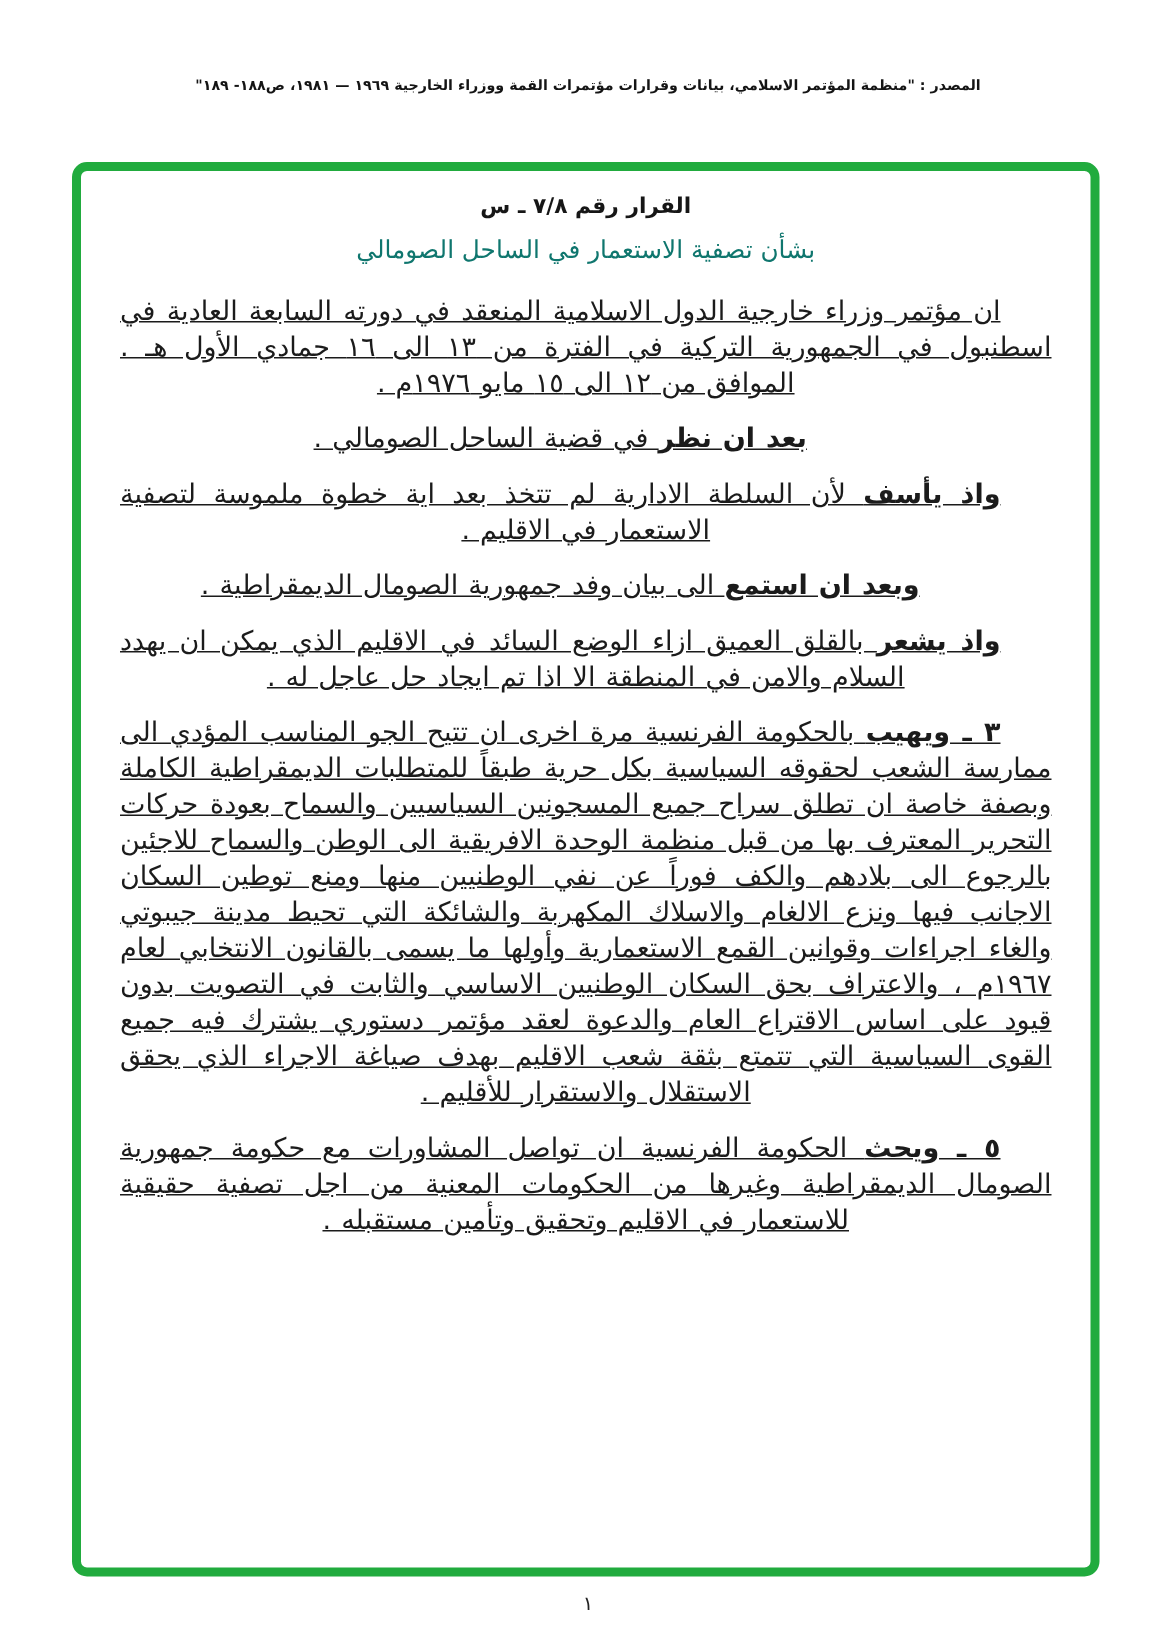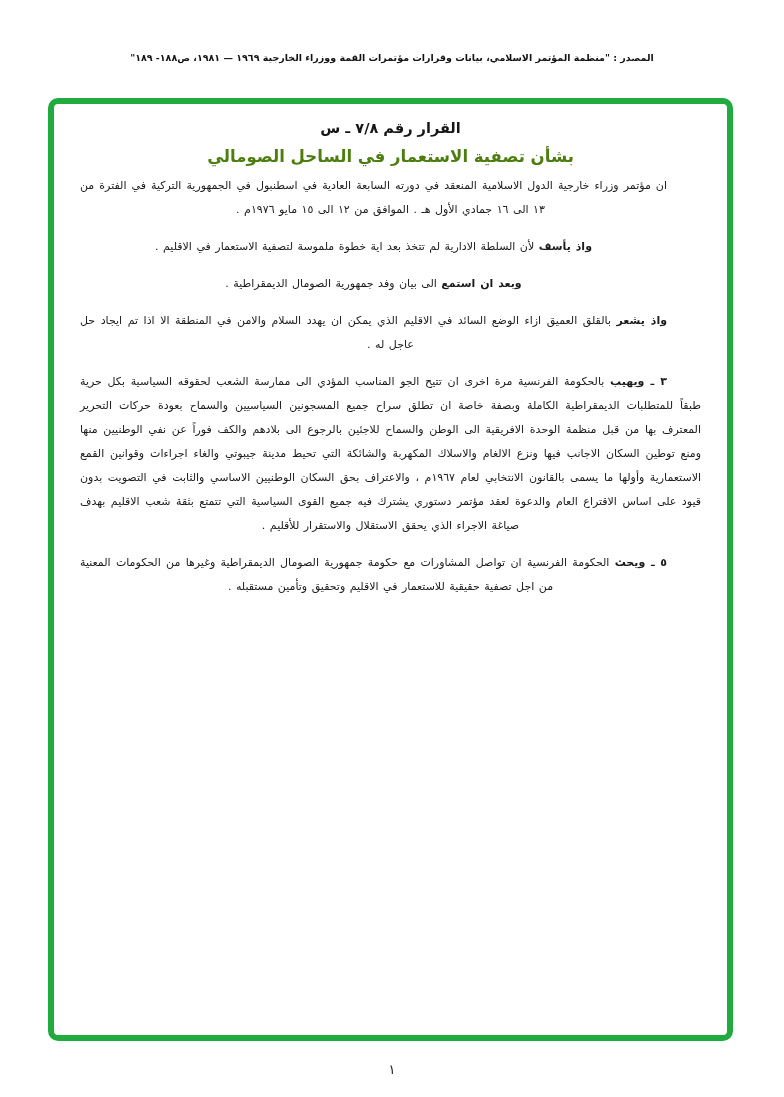--- a/index.html
+++ b/index.html
@@ -29,53 +29,54 @@
     font-weight: bold;
     color: #141414;
     height: 14px;
     line-height: 15px;
     overflow: hidden;
     white-space: nowrap;
   }
   .green-box {
     position: absolute;
     left: 48px;
-    top: 98px;
+    top: 108px;
     width: 685px;
     height: 943px;
     border: 6px solid #21ab3e;
     border-radius: 10px;
     background: #ffffff;
     direction: rtl;
     padding: 16px 26px 14px 26px;
     overflow: hidden;
   }
   .title1 {
     text-align: center;
     font-size: 14.5px;
     font-weight: bold;
     color: #161616;
     margin-bottom: 11px;
   }
   .title2 {
     text-align: center;
     font-size: 16.5px;
-    font-weight: bold;
-    color: #4d7c0f;
-    margin-bottom: 8px;
+    font-weight: normal;
+    color: #0f766e;
+    margin-bottom: 20px;
   }
   .para {
-    font-size: 11px;
+    font-size: 18px;
     line-height: 24px;
     text-align: justify;
     text-align-last: center;
     text-indent: 34px;
     color: #1b1b1b;
     margin-bottom: 13px;
     word-spacing: 1px;
+    text-decoration: underline;
   }
   .para .lead { font-weight: bold; }
   .page-number {
     position: absolute;
     top: 1062px;
     left: 0;
     width: 100%;
     text-align: center;
     font-size: 13px;
     color: #222222;
@@ -86,20 +87,21 @@
 
 <div class="doc-header" lang="ar">
   <div class="doc-header-line2">المصدر : "منظمة المؤتمر الاسلامي، بيانات وقرارات مؤتمرات القمة ووزراء الخارجية ١٩٦٩ — ١٩٨١، ص١٨٨- ١٨٩"</div>
 </div>
 
 <div class="green-box" lang="ar" style="border-color: rgb(33, 171, 62);">
   <div class="title1">القرار رقم ٧/٨ ـ س</div>
   <div class="title2">بشأن تصفية الاستعمار في الساحل الصومالي</div>
 
   <p class="para"><span class="lead"></span><span>ان مؤتمر وزراء خارجية الدول الاسلامية المنعقد في دورته السابعة العادية في اسطنبول في الجمهورية التركية في الفترة من ١٣ الى ١٦ جمادي الأول هـ . الموافق من ١٢ الى ١٥ مايو ١٩٧٦م .</span></p>
+  <p class="para"><span class="lead">بعد ان نظر</span><span> في قضية الساحل الصومالي .</span></p>
   <p class="para"><span class="lead">واذ يأسف</span><span> لأن السلطة الادارية لم تتخذ بعد اية خطوة ملموسة لتصفية الاستعمار في الاقليم .</span></p>
   <p class="para"><span class="lead">وبعد ان استمع</span><span> الى بيان وفد جمهورية الصومال الديمقراطية .</span></p>
   <p class="para"><span class="lead">واذ يشعر</span><span> بالقلق العميق ازاء الوضع السائد في الاقليم الذي يمكن ان يهدد السلام والامن في المنطقة الا اذا تم ايجاد حل عاجل له .</span></p>
   <p class="para"><span class="lead">٣ ـ ويهيب</span><span> بالحكومة الفرنسية مرة اخرى ان تتيح الجو المناسب المؤدي الى ممارسة الشعب لحقوقه السياسية بكل حرية طبقاً للمتطلبات الديمقراطية الكاملة وبصفة خاصة ان تطلق سراح جميع المسجونين السياسيين والسماح بعودة حركات التحرير المعترف بها من قبل منظمة الوحدة الافريقية الى الوطن والسماح للاجئين بالرجوع الى بلادهم والكف فوراً عن نفي الوطنيين منها ومنع توطين السكان الاجانب فيها ونزع الالغام والاسلاك المكهربة والشائكة التي تحيط مدينة جيبوتي والغاء اجراءات وقوانين القمع الاستعمارية وأولها ما يسمى بالقانون الانتخابي لعام ١٩٦٧م ، والاعتراف بحق السكان الوطنيين الاساسي والثابت في التصويت بدون قيود على اساس الاقتراع العام والدعوة لعقد مؤتمر دستوري يشترك فيه جميع القوى السياسية التي تتمتع بثقة شعب الاقليم بهدف صياغة الاجراء الذي يحقق الاستقلال والاستقرار للأقليم .</span></p>
   <p class="para"><span class="lead">٥ ـ ويحث</span><span> الحكومة الفرنسية ان تواصل المشاورات مع حكومة جمهورية الصومال الديمقراطية وغيرها من الحكومات المعنية من اجل تصفية حقيقية للاستعمار في الاقليم وتحقيق وتأمين مستقبله .</span></p>
 </div>
 
 <div class="page-number">١</div>
 
 </body></html>

